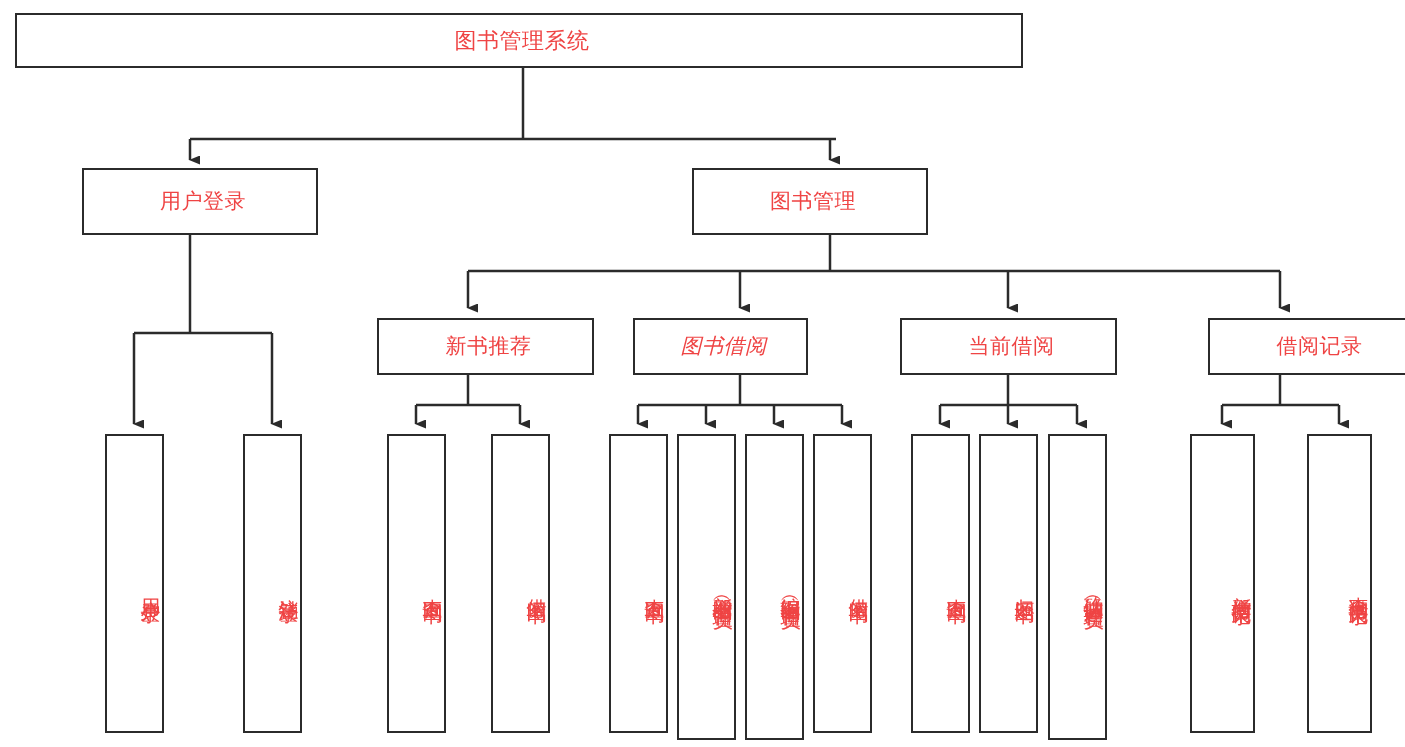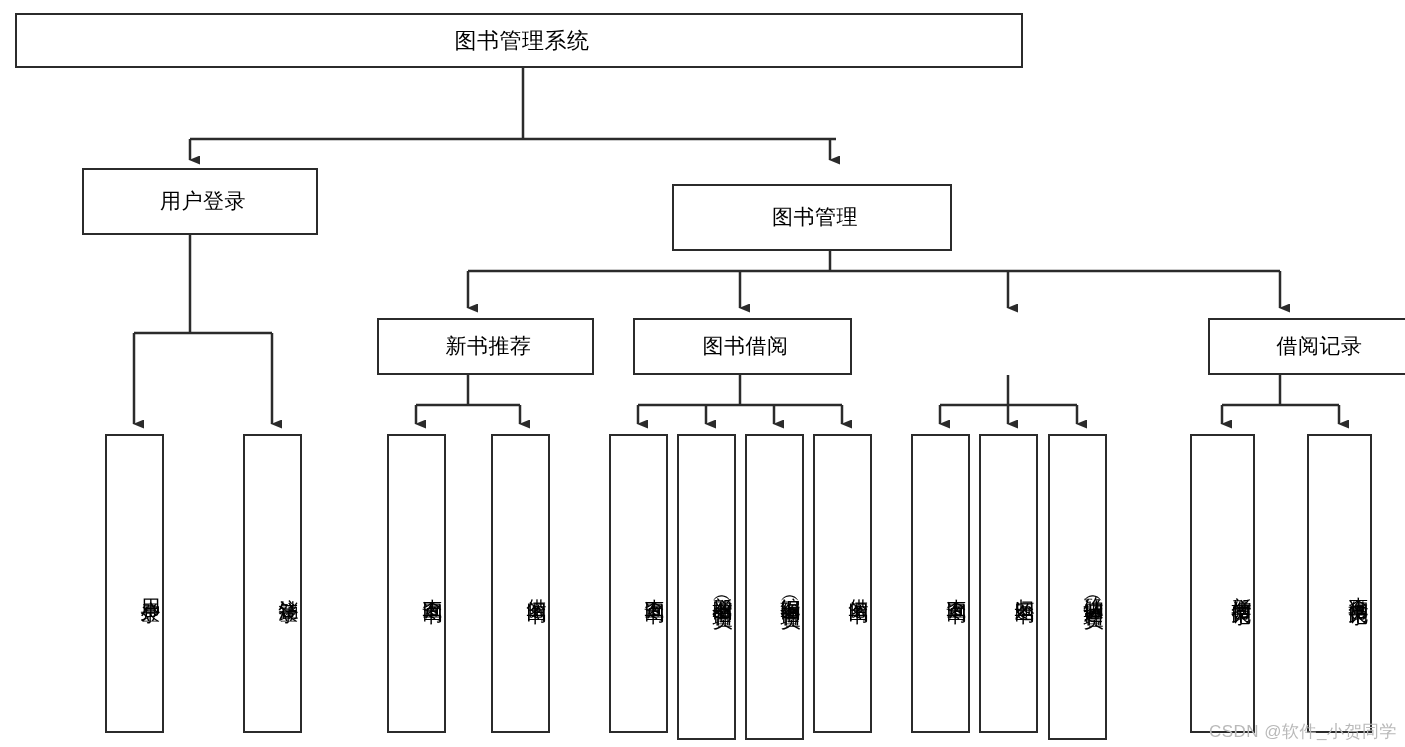--- a/index.html
+++ b/index.html
@@ -28,21 +28,21 @@
     pointer-events: none;
   }
   .node {
     position: absolute;
     box-sizing: border-box;
     border: 2px solid #2b2b2b;
     background: #ffffff;
     display: flex;
     align-items: center;
     justify-content: center;
-    color: #000000;
+    color: #ef4444;
     line-height: 1.18;
     padding-left: 6px;
   }
   .node.horizontal {
     font-size: 21px;
     letter-spacing: 0.5px;
   }
   .node.vertical {
     font-size: 20px;
     writing-mode: vertical-rl;
@@ -126,32 +126,35 @@
   </svg>
 
   <div class="node horizontal root" style="left:15px; top:13px; width:1008px; height:55px;">
     <span class="label">图书管理系统</span>
   </div>
 
   <div class="node horizontal" style="left:82px; top:168px; width:236px; height:67px;">
     <span class="label">用户登录</span>
   </div>
 
-  <div class="node horizontal" style="left:672px; top:168px; width:280px; height:67px;margin-top:16px;">
+  <div class="node horizontal" style="left:692px; top:168px; width:236px; height:67px;">
     <span class="label">图书管理</span>
   </div>
 
   <div class="node horizontal" style="left:361px; top:318px; width:217px; height:57px;margin-left:16px;">
     <span class="label">新书推荐</span>
   </div>
 
-  <div class="node horizontal" style="left:633px; top:318px; width:219px; height:57px;">
+  <div class="node horizontal" style="left:633px; top:318px; width:175px; height:57px;font-style:italic;">
     <span class="label">图书借阅</span>
   </div>
 
+  <div class="node horizontal" style="left:900px; top:318px; width:217px; height:57px;">
+    <span class="label">当前借阅</span>
+  </div>
 
   <div class="node horizontal" style="left:1171px; top:318px; width:217px; height:57px;margin-left:37px;">
     <span class="label">借阅记录</span>
   </div>
 
   <div class="node vertical" style="left:105px; top:434px; width:59px; height:299px;">
     <span class="label">用户登录</span>
   </div>
 
   <div class="node vertical" style="left:243px; top:434px; width:59px; height:299px;">
@@ -195,14 +198,13 @@
   </div>
 
   <div class="node vertical" style="left:1190px; top:434px; width:65px; height:299px;">
     <span class="label">新增借阅记录</span>
   </div>
 
   <div class="node vertical" style="left:1307px; top:434px; width:65px; height:299px;">
     <span class="label">查询借阅记录</span>
   </div>
 
-  <div id="watermark">CSDN @软件_小贺同学</div>
 </div>
 
 </body></html>

